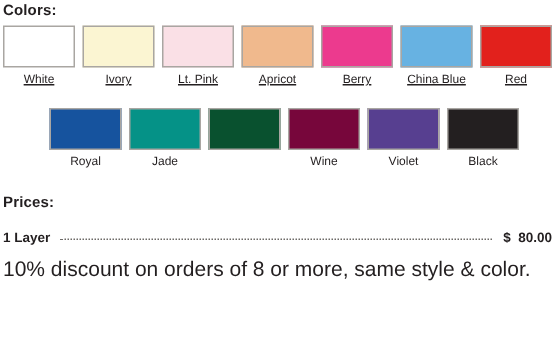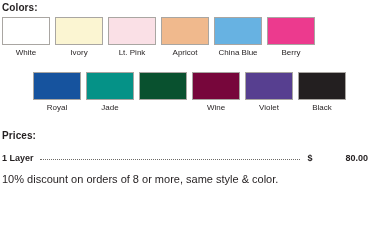--- a/index.html
+++ b/index.html
@@ -37,21 +37,21 @@
   #prices-heading { top: 130px; }
 
   
   .color-row {
     position: absolute;
     left: 2px;
     width: 367px;
     display: flex;
     gap: 5px;
   }
-  #color-row-0 { top: 17px; }
+  #color-row-0 { top: 17px; text-decoration: underline; }
   #color-row-1 { top: 72px; margin-left: 31px; }
 
   .swatch-cell {
     width: 48px;
     display: block;
   }
   .swatch {
     width: 48px;
     height: 28px;
     box-sizing: border-box;
@@ -103,29 +103,28 @@
     bottom: 1px;
     border-bottom: 1px dotted #6d6a67;
   }
   .price-currency {
     padding-left: 7px;
     padding-right: 5px;
     white-space: nowrap;
   }
   .price-amount {
     white-space: nowrap;
-    margin-left: 28px;
   }
 
   
   .note {
     position: absolute;
     left: 2px;
     top: 174px;
-    font-size: 11px;
+    font-size: 14px;
     line-height: 11px;
     color: #231f20;
     white-space: nowrap;
   }
 </style>
 </head>
 <body>
 
 <div class="page">
 
@@ -142,26 +141,30 @@
       </div>
       <div class="swatch-cell">
         <div class="swatch" style="background-color: rgb(250, 224, 230);"></div>
         <span class="swatch-label">Lt. Pink</span>
       </div>
       <div class="swatch-cell">
         <div class="swatch" style="background-color: rgb(240, 185, 141);"></div>
         <span class="swatch-label">Apricot</span>
       </div>
       <div class="swatch-cell">
+        <div class="swatch" style="background-color: rgb(236, 58, 142);"></div>
+        <span class="swatch-label">Berry</span>
+      </div>
+      <div class="swatch-cell">
         <div class="swatch" style="background-color: rgb(103, 178, 226);"></div>
         <span class="swatch-label wide">China Blue</span>
       </div>
       <div class="swatch-cell">
-        <div class="swatch" style="background-color: rgb(236, 58, 142);"></div>
-        <span class="swatch-label">Berry</span>
+        <div class="swatch" style="background-color: rgb(226, 33, 28);"></div>
+        <span class="swatch-label">Red</span>
       </div>
     </div>
   <div class="color-row" id="color-row-1">
       <div class="swatch-cell">
         <div class="swatch" style="background-color: rgb(22, 83, 158);"></div>
         <span class="swatch-label">Royal</span>
       </div>
       <div class="swatch-cell">
         <div class="swatch" style="background-color: rgb(5, 146, 135);"></div>
         <span class="swatch-label">Jade</span>

